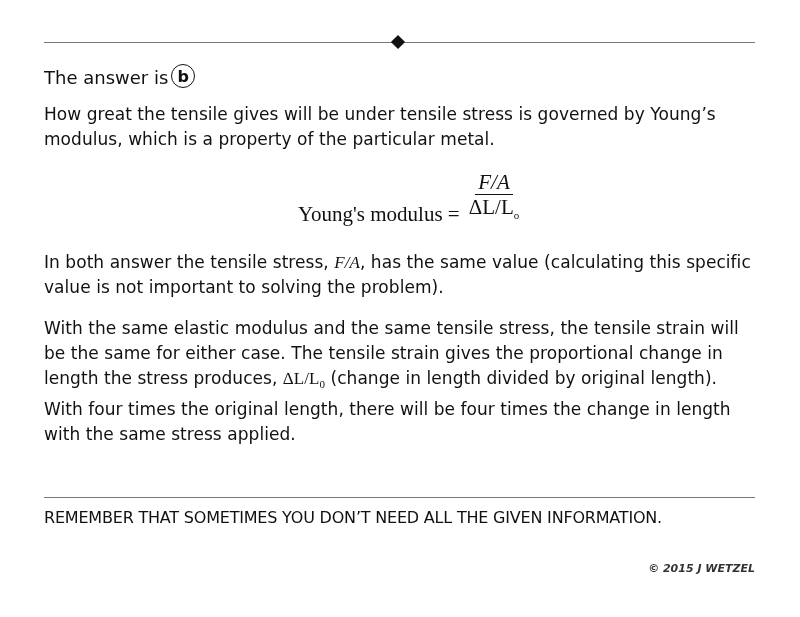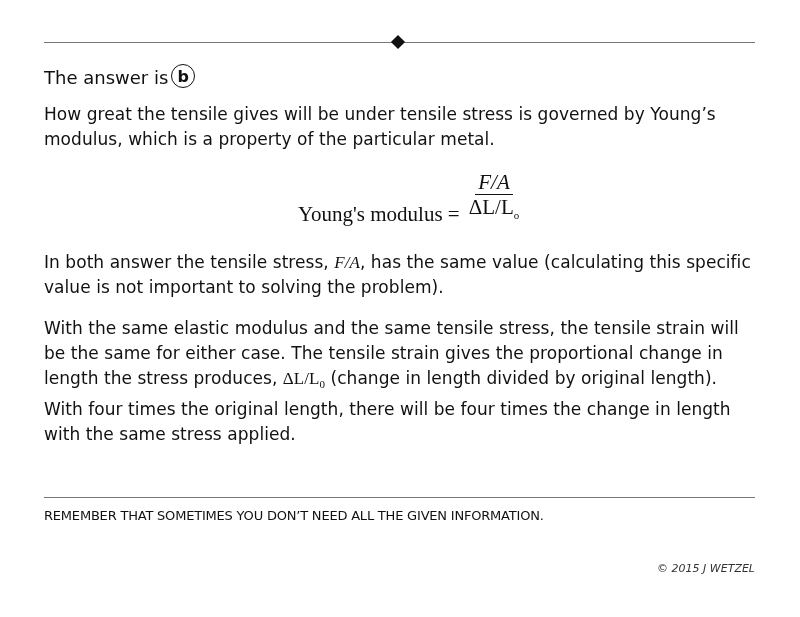--- a/index.html
+++ b/index.html
@@ -9,22 +9,22 @@
   .answer { position: absolute; left: 44px; top: 64px; font-size: 18px; display: flex; align-items: flex-end; }
   .circ { display: inline-flex; align-items: center; justify-content: center; width: 22px; height: 22px; border: 1.3px solid #111; border-radius: 50%; font-weight: bold; font-size: 16px; margin-left: 3px; }
   .para { position: absolute; left: 44px; width: 715px; font-size: 17px; line-height: 25px; letter-spacing: 0.05px; }
   .formula { position: absolute; left: 266px; top: 170px; font-family: "Liberation Serif", serif; font-size: 21px; display: flex; align-items: flex-end; margin-left: 32px; }
   .frac { display: inline-flex; flex-direction: column; align-items: center; margin-left: 6px; }
   .num { font-style: italic; padding: 0 3px; border-bottom: 1.3px solid #111; line-height: 24px; }
   .den { padding: 0 3px; line-height: 24px; }
   .serif { font-family: "Liberation Serif", serif; }
   .ital { font-style: italic; }
   sub { font-size: 11px; }
-  .note { position: absolute; left: 44px; top: 508px; font-size: 13px; letter-spacing: -0.2px; }
-  .copy { position: absolute; right: 45px; top: 562px; font-size: 11px; font-style: italic; color: #333; }
+  .note { position: absolute; left: 44px; top: 508px; font-size: 16px; letter-spacing: -0.2px; }
+  .copy { position: absolute; right: 45px; top: 562px; font-size: 11px; font-style: italic; color: #333; font-weight: bold; }
 </style>
 </head>
 <body>
 
 <div class="rule" style="top:42px"></div>
 <div class="diamond"></div>
 
 <div class="answer">
   <span>The answer is</span>
   <span class="circ">b</span>

